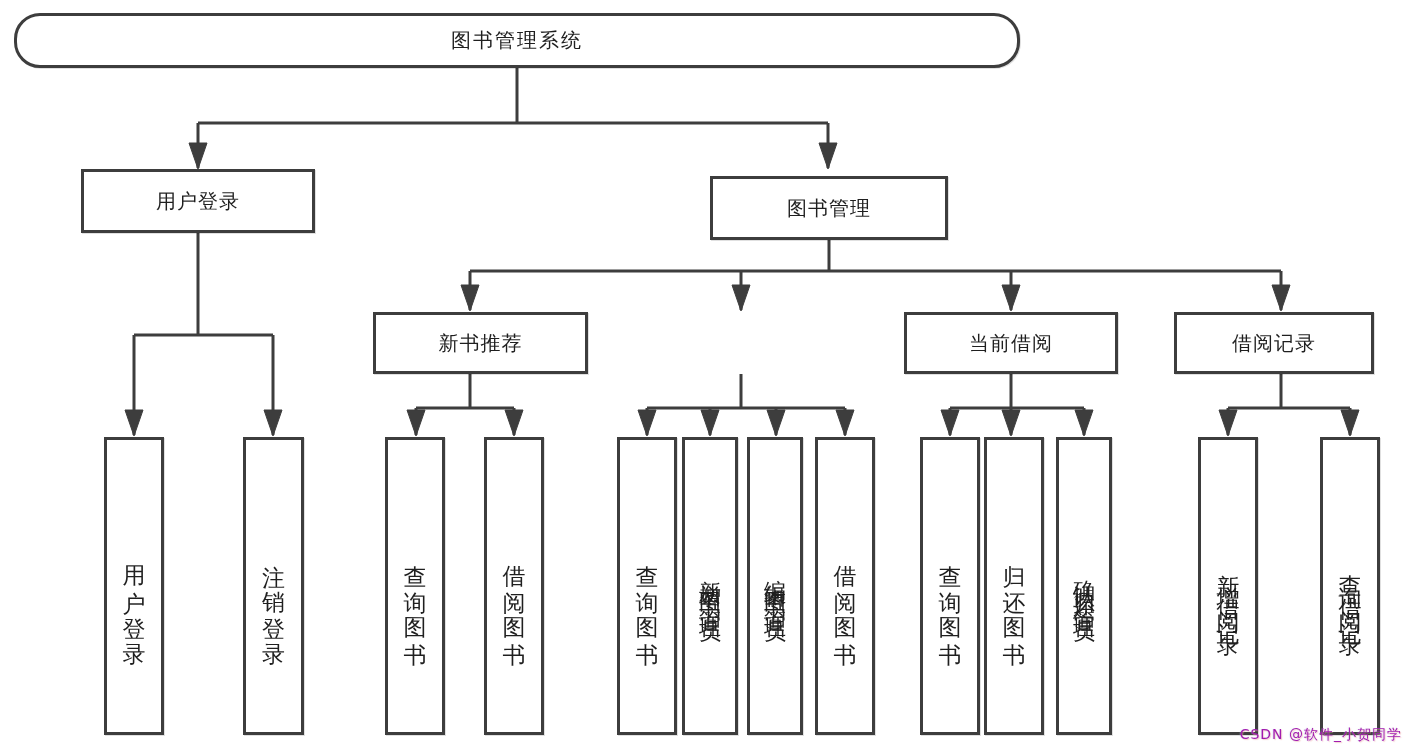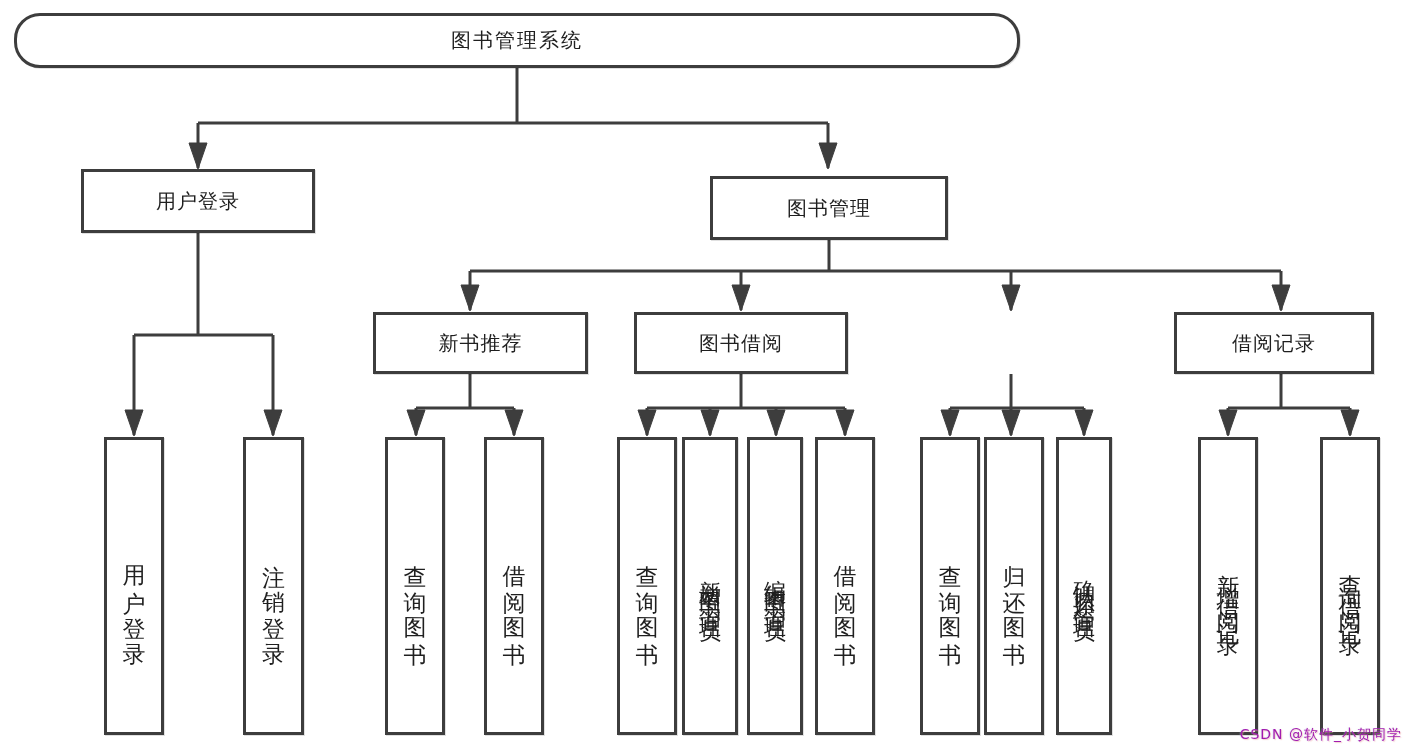--- a/index.html
+++ b/index.html
@@ -97,21 +97,21 @@
       <line x1="1350" y1="408" x2="1350" y2="435" marker-end="url(#arrowhead)"></line>
     </g>
   </svg>
 
   <div class="box root-box" style="left:14px;top:13px;width:1006px;height:55px;border-radius:26px;">图书管理系统</div>
 
   <div class="box h-box" style="left:81px;top:169px;width:234px;height:64px;">用户登录</div>
   <div class="box h-box" style="left:710px;top:169px;width:238px;height:64px;margin-top:7px;">图书管理</div>
 
   <div class="box h-box" style="left:363px;top:312px;width:215px;height:62px;margin-left:10px;">新书推荐</div>
-  <div class="box h-box" style="left:634px;top:312px;width:214px;height:62px;">图书借阅</div>
+  <div class="box h-box" style="left:904px;top:312px;width:214px;height:62px;">当前借阅</div>
   <div class="box h-box" style="left:1174px;top:312px;width:200px;height:62px;">借阅记录</div>
 
   <div class="box v-box len4" style="left:104px;top:437px;width:60px;height:298px;">
     <span>用户登录</span>
     </div>
   <div class="box v-box len4" style="left:243px;top:437px;width:61px;height:298px;">
     <span>注销登录</span>
     </div>
 
   <div class="box v-box len4" style="left:385px;top:437px;width:60px;height:298px;">

